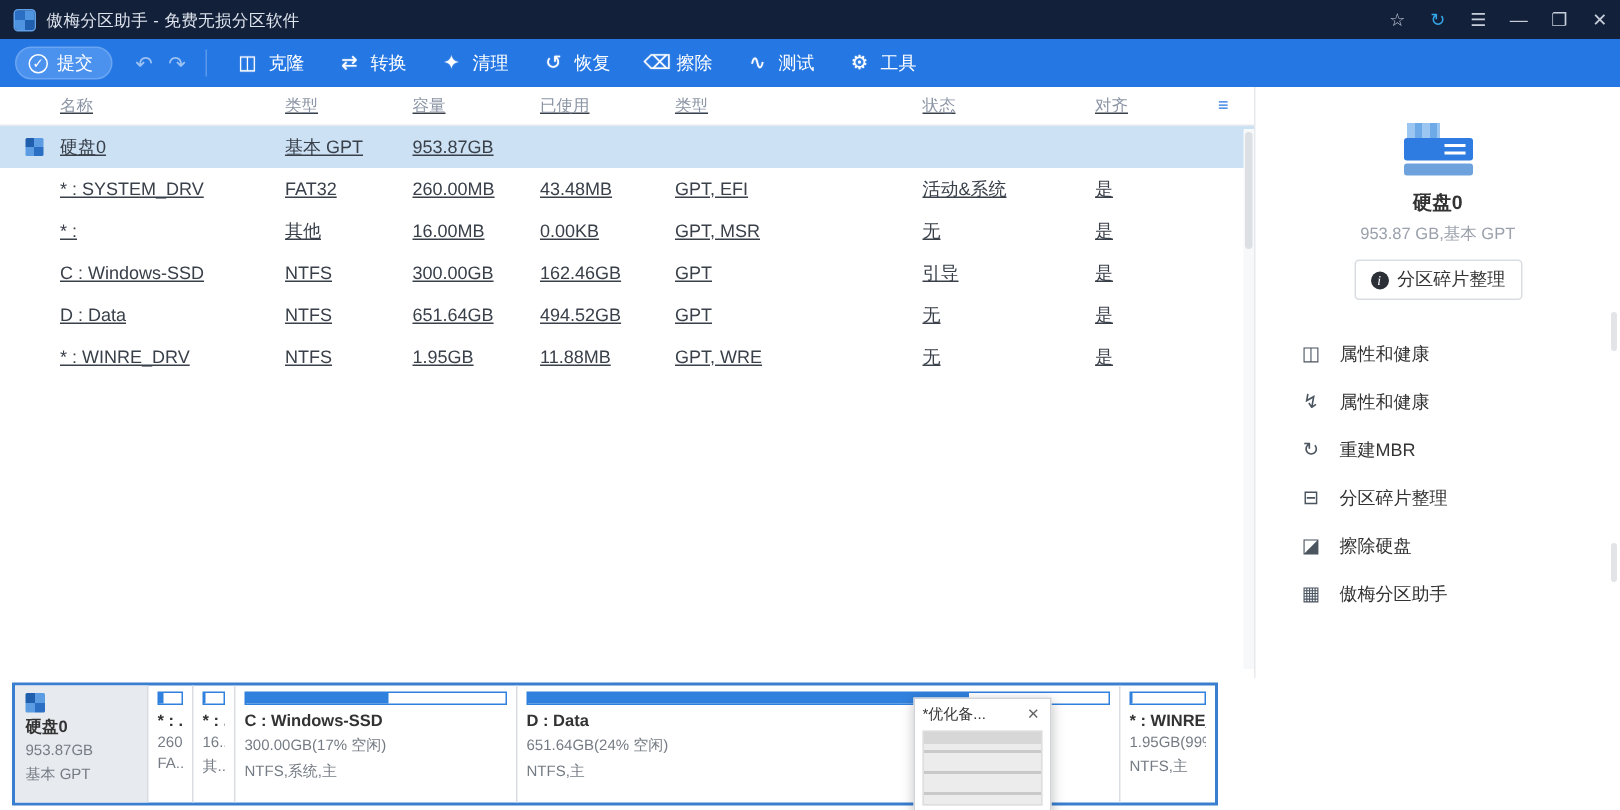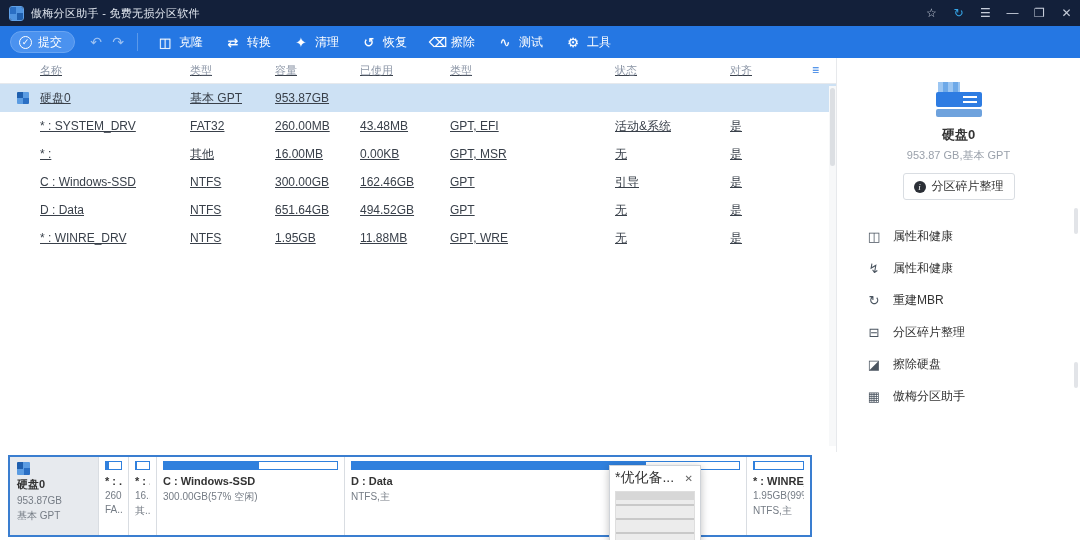--- a/index.html
+++ b/index.html
@@ -84,21 +84,21 @@
   .dm-part { flex:none; border-left:1px solid #d9dde2; padding:4px 6px; overflow:hidden; }
   .dm-bar { height:9px; border:1px solid #3080dd; background:#ffffff; margin-bottom:5px; }
   .dm-bar .fill { height:100%; background:#3080dd; }
   .dm-pname { font-size:11px; font-weight:bold; color:#333; white-space:nowrap; overflow:hidden; }
   .dm-psize, .dm-pfs { font-size:10px; color:#757c85; margin-top:3px; white-space:nowrap; overflow:hidden; }
 
   
   .popup { position:absolute; left:609px; top:13px; width:92px; height:80px; background:#fff;
     border:1px solid #cfd3d8; box-shadow:0 2px 8px rgba(0,0,0,.25); z-index:6; }
   .popup-head { display:flex; align-items:center; justify-content:space-between; padding:3px 5px; }
-  .popup-title { font-size:14px; color:#333; white-space:nowrap; overflow:hidden; }
+  .popup-title { font-size:10px; color:#333; white-space:nowrap; overflow:hidden; }
   .popup-close { font-size:10px; color:#666; padding:0 2px; }
   .popup-thumb { margin:1px 5px; height:50px; background:#ececec; border:1px solid #dedede;
     background-image:linear-gradient(#d7d7d7 0 8px, transparent 8px),
       repeating-linear-gradient(#0000 0 12px, #c9c9c9 12px 14px); }
 </style>
 </head>
 <body>
 
 <div class="window">
 
@@ -309,28 +309,30 @@
         <div class="dm-pname">* : ...</div>
         <div class="dm-psize">16....</div>
         <div class="dm-pfs">其...</div>
       </div>
 
       <div class="dm-part" style="width:188px">
         <div class="dm-bar">
             <div class="fill" style="width:55%"></div>
           </div>
         <div class="dm-pname">C : Windows-SSD</div>
-        <div class="dm-psize">300.00GB(57% 空闲)</div>
+        <div class="dm-psize">300.00GB(17% 空闲)</div>
+        <div class="dm-pfs">NTFS,系统,主</div>
       </div>
 
       <div class="dm-part" style="width:402px">
         <div class="dm-bar">
             <div class="fill" style="width:76%"></div>
           </div>
         <div class="dm-pname">D : Data</div>
+        <div class="dm-psize">651.64GB(24% 空闲)</div>
         <div class="dm-pfs">NTFS,主</div>
       </div>
 
       <div class="dm-part" style="width:64px">
         <div class="dm-bar">
             <div class="fill" style="width:2%"></div>
           </div>
         <div class="dm-pname">* : WINRE_...</div>
         <div class="dm-psize">1.95GB(99%...</div>
         <div class="dm-pfs">NTFS,主</div>

